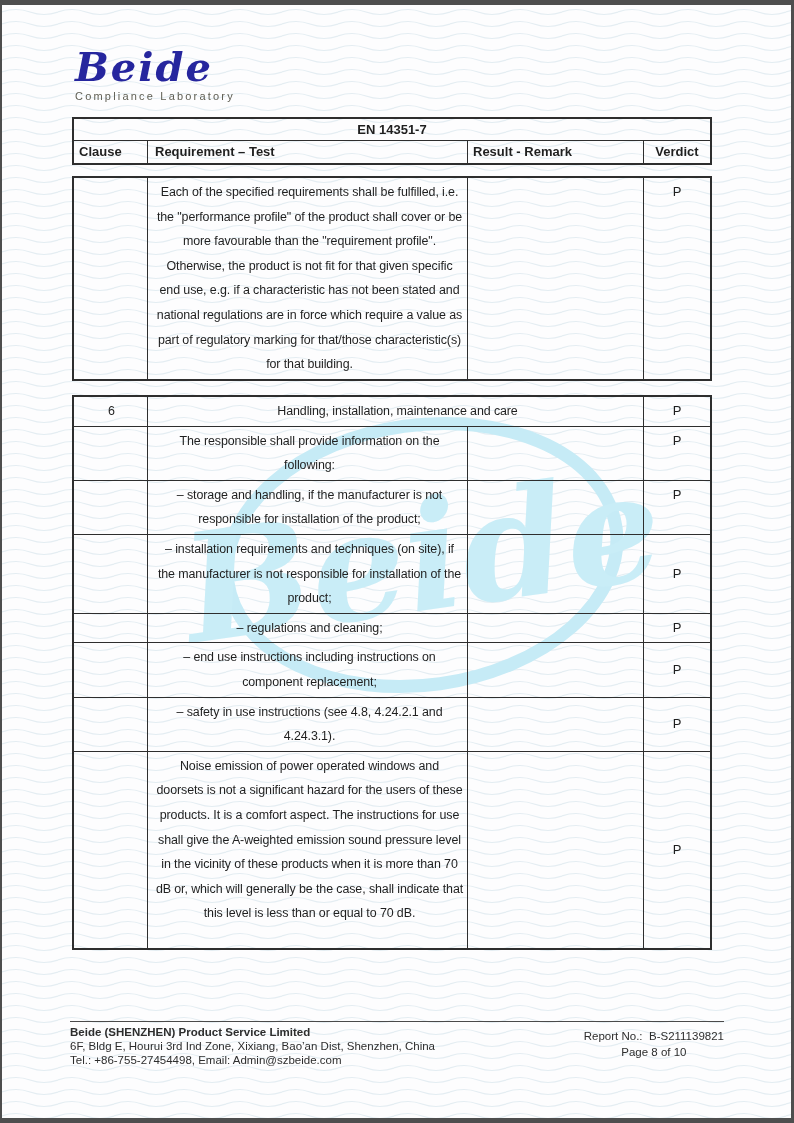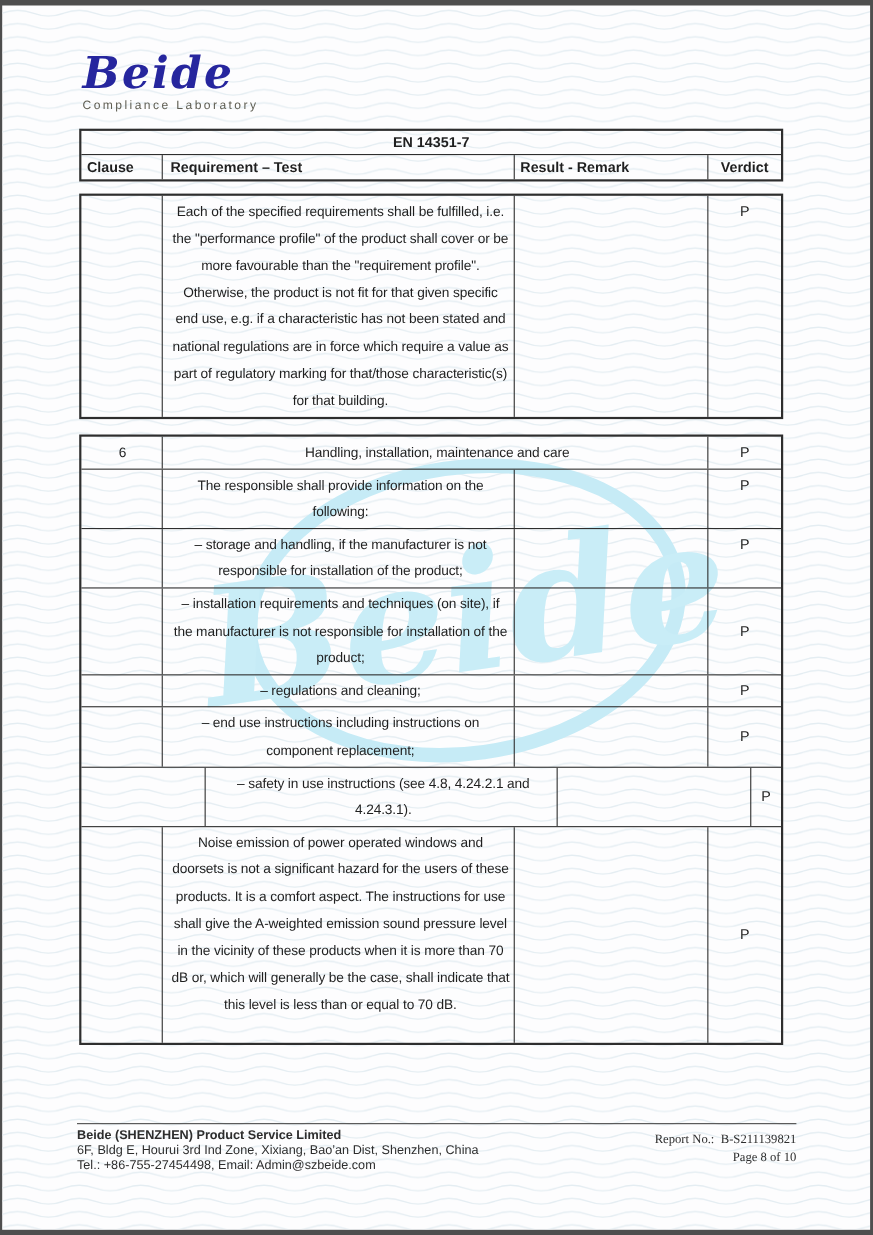--- a/index.html
+++ b/index.html
@@ -63,21 +63,21 @@
   .p { font-size:13px; line-height:20px; }
   .vtop { align-items:flex-start; padding-top:4px; }
   .vcenter { align-items:center; }
 
   
   .footer { position:absolute; left:68px; top:1016px; width:654px; }
   .f-divider { border-top:1px solid #4a4a4a; margin-bottom:3px; }
   .f-cols { display:flex; justify-content:space-between; }
   .f-left { font-size:11.5px; line-height:14px; color:#2d2d2d; }
   .f-company { font-weight:bold; }
-  .f-right { font-size:11.5px; line-height:16px; color:#2d2d2d; text-align:right; padding-top:3px;font-family:Liberation Serif, serif; }
+  .f-right { font-size:11.5px; line-height:16px; color:#2d2d2d; text-align:center; padding-top:3px; }
 </style>
 </head>
 <body>
 
 <div class="page">
 
   <svg class="waves" width="789" height="1113">
     <defs>
       <pattern id="wv" width="56" height="12" patternUnits="userSpaceOnUse">
         <path d="M0 7 Q 14 2, 28 7 T 56 7" fill="none" stroke="#e4edf2" stroke-width="1.2"></path>
@@ -209,21 +209,21 @@
           <div class="txt">– end use instructions including instructions on component replacement;</div>
         </div>
         <div class="cell c-res">
           <div class="txt"></div>
         </div>
         <div class="cell c-verdict vcenter">
           <span class="p">P</span>
         </div>
       </div>
 
-      <div class="row" style="min-height:49px;padding-left:39px;">
+      <div class="row" style="min-height:49px;">
         <div class="cell c-clause">
           <div class="txt"></div>
         </div>
         <div class="cell c-req">
           <div class="txt">– safety in use instructions (see 4.8, 4.24.2.1 and 4.24.3.1).</div>
         </div>
         <div class="cell c-res">
           <div class="txt"></div>
         </div>
         <div class="cell c-verdict vcenter">

